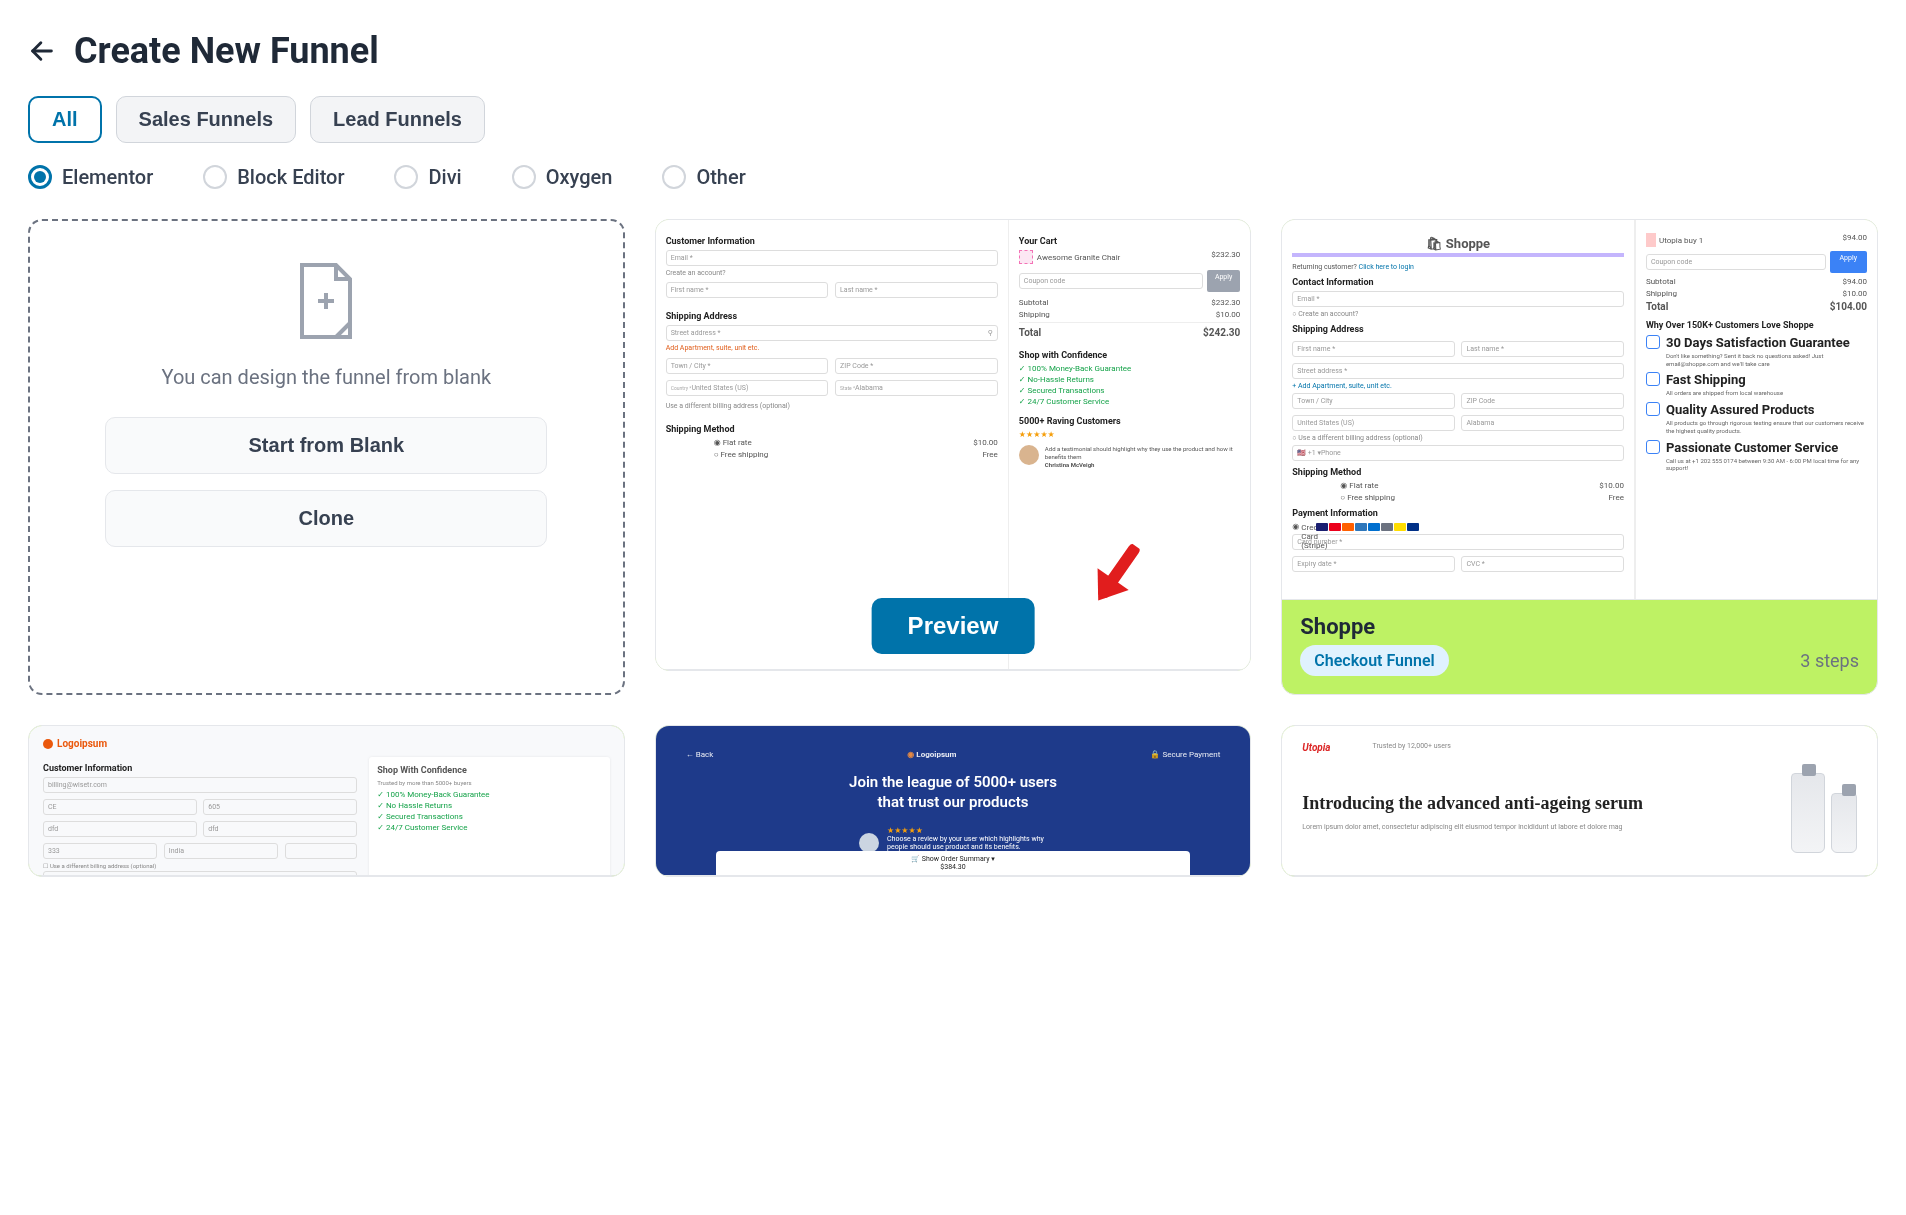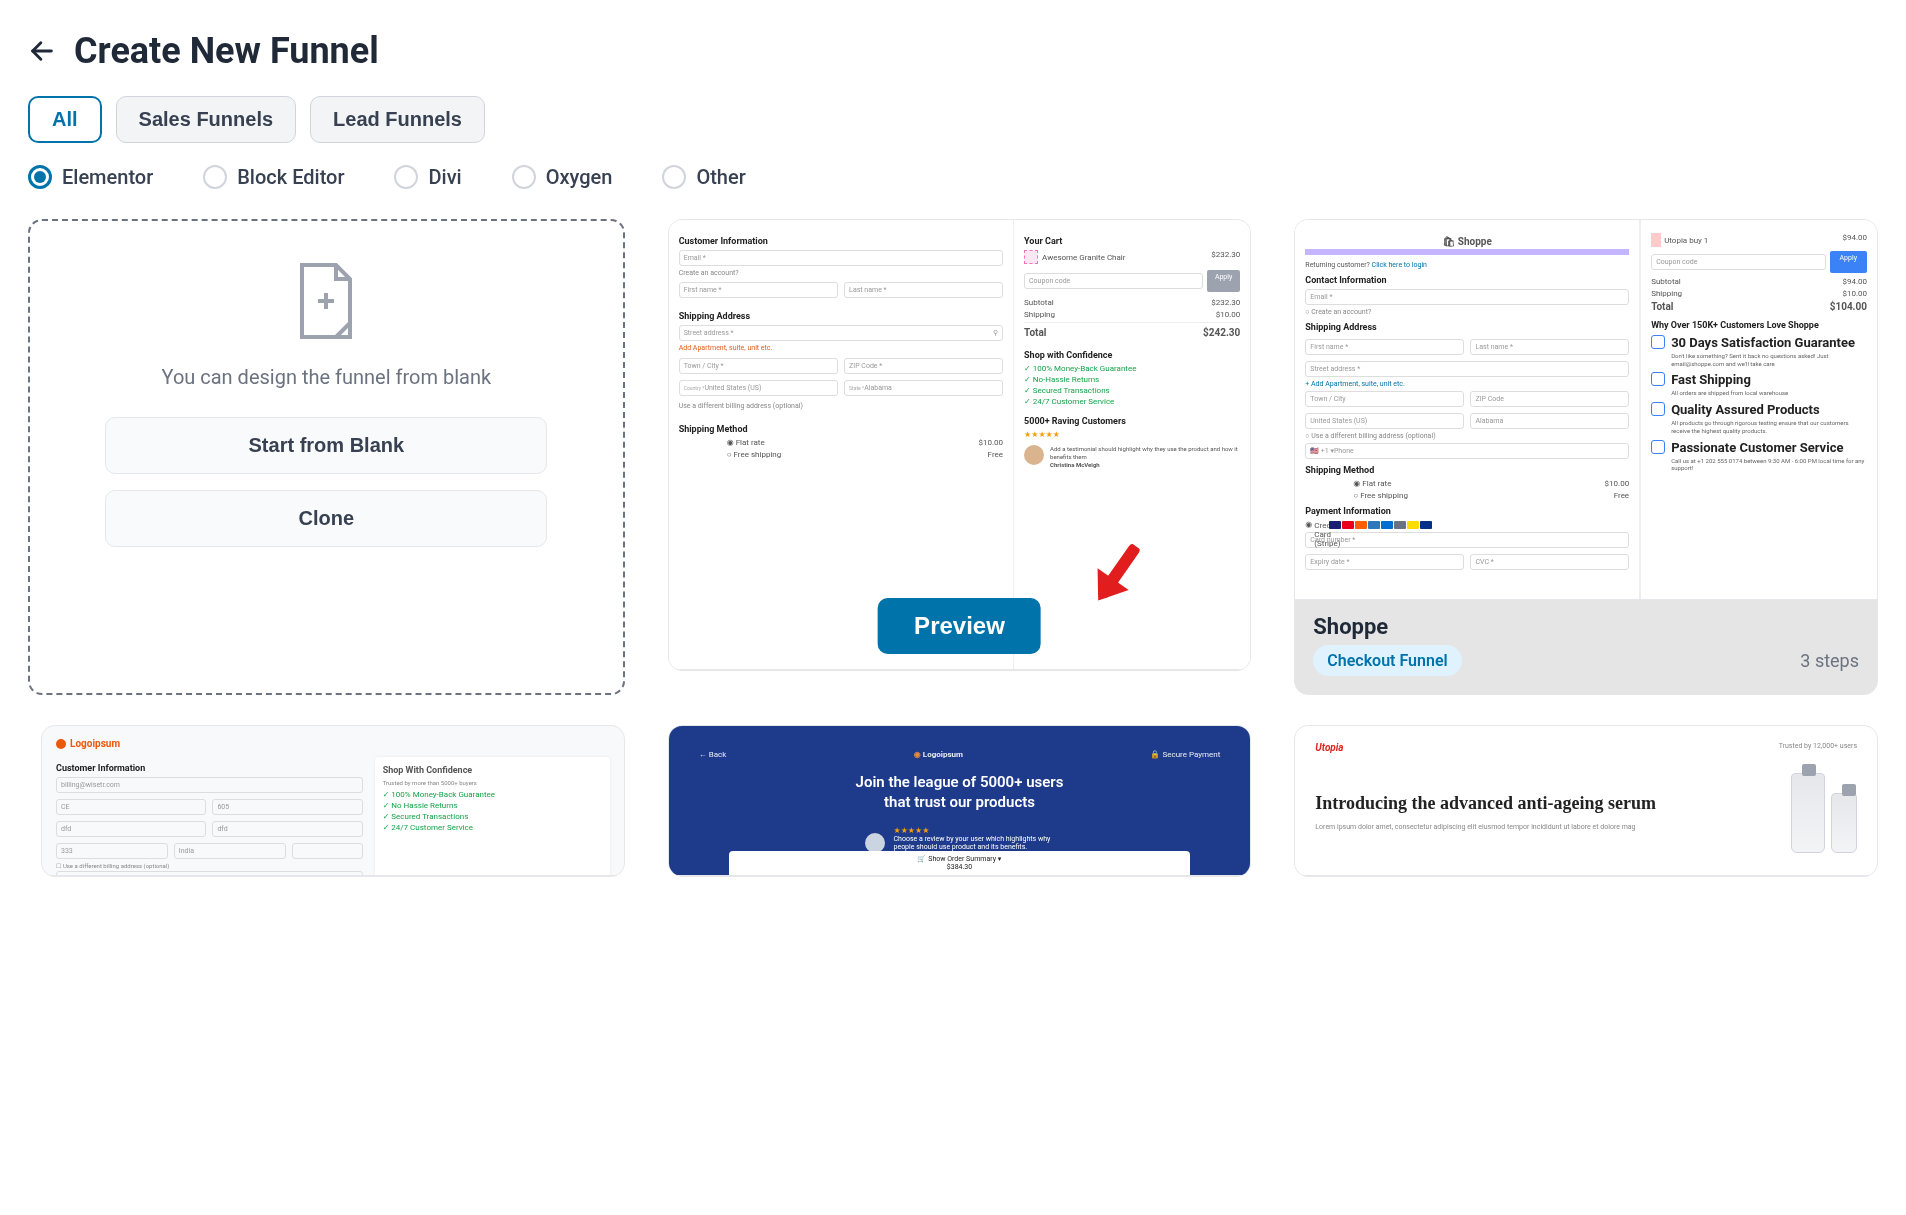--- a/index.html
+++ b/index.html
@@ -15,21 +15,21 @@
 
 .builder-row { display: flex; gap: 50px; margin-bottom: 30px; align-items:center; }
 .radio-option { display: flex; align-items: center; gap: 10px; cursor: pointer; }
 .radio-circle { width: 24px; height: 24px; border: 2px solid #d1d5db; border-radius: 50%; position: relative; }
 .radio-option.active .radio-circle { border-color: #0073aa; border-width: 3px; }
 .radio-option.active .radio-circle::after { content:""; position:absolute; inset:3px; background:#0073aa; border-radius:50%; }
 .radio-label { font-size: 20px; font-weight: 500; color: #374151; }
 
 .grid { display: grid; grid-template-columns: repeat(3, 1fr); gap: 30px; }
 
-.card { border: 1px solid #e5e7eb; border-radius: 14px; overflow: hidden; position: relative; background:#e5e5e5;margin-left:13px; }
+.card { border: 1px solid #e5e7eb; border-radius: 14px; overflow: hidden; position: relative; background:#bef264; }
 
 .blank-card { border: 2px dashed #6b7280; border-radius: 14px; padding: 40px 20px 30px; display:flex; flex-direction:column; align-items:center; }
 .plus-doc { width: 60px; height: 80px; margin-bottom: 24px; }
 .blank-caption { font-size: 20px; color: #6b7280; margin-bottom: 28px; }
 .wide-btn { width: 80%; padding: 16px; border: 1px solid #e5e7eb; border-radius: 10px; background:#f9fafb; font-size:20px; font-weight:600; color:#374151; cursor:pointer; margin-bottom:16px; }
 
 .preview-img { height: 380px; background: #f5f6f8; position: relative; overflow:hidden; font-size:7px; color:#555; border-bottom:1px solid #e5e7eb;}
 .preview-img.short { height: 150px; }
 
 .card-footer { padding: 14px 18px 18px; }
@@ -57,35 +57,35 @@
 .mini-blue-apply { display:inline-block; background:#3b82f6; color:#fff; font-size:7px; padding:3px 10px; border-radius:2px; }
 .mini-link { color:#0073aa; }
 .mini-radio-row { font-size:8px; margin:3px 0; display:flex; justify-content:space-between;padding-left:48px; }
 .mini-testimonial { display:flex; gap:6px; margin-top:6px; }
 .mini-avatar { width:20px; height:20px; border-radius:50%; background:#d9b48f; flex-shrink:0; }
 .mini-stars { color:#f59e0b; font-size:8px; }
 .mini-trust-block { display:flex; gap:6px; margin:5px 0; }
 .mini-t-icon { width:14px; height:14px; border:1px solid #3b82f6; border-radius:3px; flex-shrink:0; }
 .mini-t-txt { font-size:6px; line-height:1.3; color:#666; }
 .mini-t-txt b { color:#222; font-size:13px; display:block; }
-.mini-shoppe-head { text-align:center; padding:6px 0 2px; font-size:10px; font-weight:700; border-bottom:6px solid #c4b5fd; }
+.mini-shoppe-head { text-align:center; padding:6px 0 2px; font-size:13px; font-weight:700; border-bottom:4px solid #c4b5fd; }
 .mini-cards { font-size:8px; }
 .mini-cards span { display:inline-block; width:12px; height:8px; border-radius:1px; margin-right:1px; vertical-align:middle;}
 
 
 .preview-bluehero { background:#1e3a8a; color:#fff; text-align:center; padding:24px 30px; height:100%; position:relative;}
 .preview-bluehero .topbar { display:flex; justify-content:space-between; font-size:8px; margin-bottom:14px; opacity:.9;}
 .preview-bluehero h4 { font-size:15px; font-weight:600; line-height:1.3; }
 .preview-bluehero .rev { display:flex; gap:8px; justify-content:center; align-items:center; margin-top:14px; text-align:left; }
 .preview-bluehero .rev .av { width:20px; height:20px; border-radius:50%; background:#cbd5e1; }
 .preview-bluehero .rev .t { font-size:7px; max-width:160px; }
 .preview-bluehero .order-sum { background:#fff; color:#222; position:absolute; bottom:0; left:60px; right:60px; border-radius:4px 4px 0 0; padding:4px 8px; font-size:7px; display:flex; justify-content:space-between;flex-direction:column;}
 
 .preview-utopia { background:#fff; padding:16px 20px; height:100%; }
-.preview-utopia .top { display:flex; justify-content:space-between; font-size:8px; margin-bottom:20px;}
+.preview-utopia .top { display:flex; font-size:8px; margin-bottom:20px;gap:42px;}
 .preview-utopia .brand { color:#dc2626; font-weight:700; font-style:italic; font-size:10px;}
 .preview-utopia .trust { color:#888; font-size:7px;}
 .preview-utopia .hero { display:flex; gap:20px; align-items:center; }
 .preview-utopia h4 { font-family: Georgia, serif; font-size:18px; font-weight:600; line-height:1.2; color:#222; margin-bottom:8px; }
 .preview-utopia p { font-size:7px; color:#888; line-height:1.4;}
 .preview-utopia .bottles { display:flex; gap:6px; }
 .preview-utopia .bottle { width:34px; height:80px; background:linear-gradient(#e5e7eb,#f3f4f6); border-radius:4px 4px 6px 6px; border:1px solid #d1d5db; position:relative;}
 .preview-utopia .bottle::before { content:""; position:absolute; top:-10px; left:10px; width:14px; height:12px; background:#9ca3af; border-radius:2px;}
 
 .preview-logo1 { background:#f8f9fb; padding:12px 14px; height:100%; }

